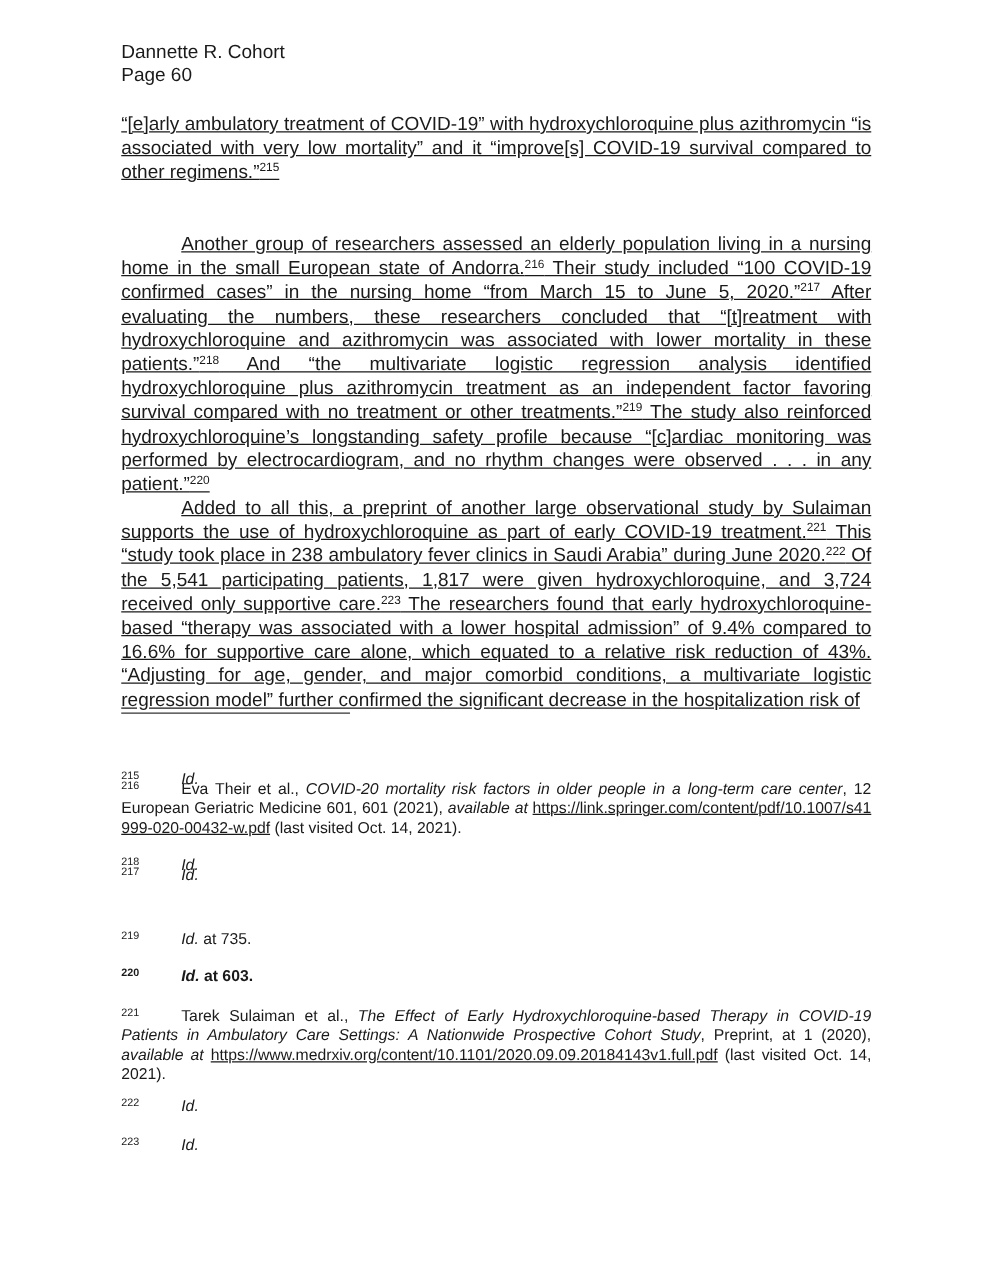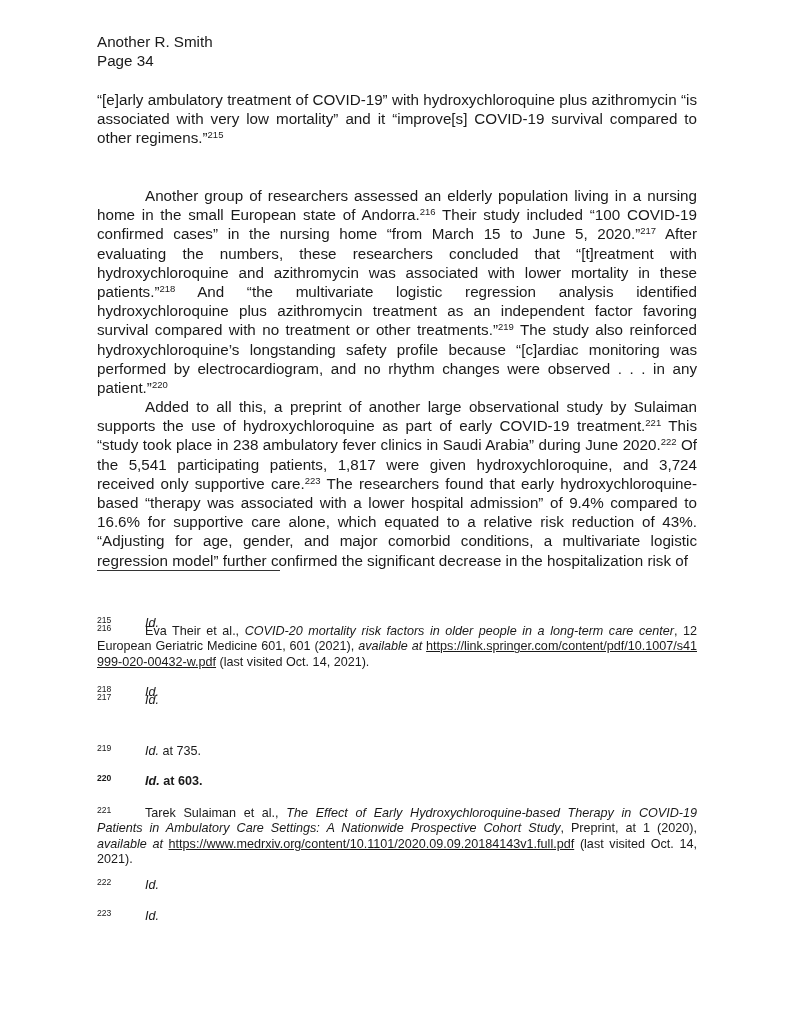--- a/index.html
+++ b/index.html
@@ -1,37 +1,37 @@
 <!DOCTYPE html>
 <html><head>
 <meta charset="utf-8">
 <style>
   html, body { margin: 0; padding: 0; background: #ffffff; }
   body { width: 792px; height: 1024px; position: relative; overflow: hidden;
          font-family: "Liberation Sans", sans-serif; color: #1a1a1a; }
   .page { position: absolute; left: 97px; top: 0; width: 600px; }
   .header { position: absolute; top: 32px; left: 0; font-size: 15.2px; line-height: 19px; }
-  .body-text { position: absolute; left: 0; width: 600px; font-size: 15.2px; line-height: 19.2px; text-align: justify; }
+  .body-text { position: absolute; left: 0; width: 600px; font-size: 15.2px; line-height: 19.2px; text-align: justify; text-decoration: underline; }
   .body-text p { margin: 0; }
   .indent { text-indent: 48px; }
   sup { font-size: 9.5px; vertical-align: 5px; line-height: 0; }
   .rule { position: absolute; left: 0; top: 570px; width: 183px; height: 1px; background: #333; }
   .fn { position: absolute; left: 0; width: 600px; font-size: 12.6px; line-height: 15.4px; text-align: justify; }
   .fn-num { font-size: 8.6px; vertical-align: 4px; line-height: 0; display: inline-block; width: 48px; }
   .fn i { font-style: italic; }
   .link { text-decoration: underline; }
 </style>
 </head>
 <body>
 
 <div class="page">
 
   <div class="header">
-    <div>Another R. Smith</div>
-    <div>Page 34</div>
+    <div>Dannette R. Cohort</div>
+    <div>Page 60</div>
   </div>
 
   <div class="body-text" style="top:90px;">
     <p><span>“[e]arly ambulatory treatment of COVID-19” with hydroxychloroquine plus azithromycin “is associated with very low mortality” and it “improve[s] COVID-19 survival compared to other regimens.”</span><sup>215</sup></p>
   </div>
 
   <div class="body-text" style="top:186px;">
     <p class="indent"><span>Another group of researchers assessed an elderly population living in a nursing home in the small European state of Andorra.</span><sup>216</sup><span>  Their study included “100 COVID-19 confirmed cases” in the nursing home “from March 15 to June 5, 2020.”</span><sup>217</sup><span>  After evaluating the numbers, these researchers concluded that “[t]reatment with hydroxychloroquine and azithromycin was associated with lower mortality in these patients.”</span><sup>218</sup><span>  And “the multivariate logistic regression analysis identified hydroxychloroquine plus azithromycin treatment as an independent factor favoring survival compared with no treatment or other treatments.”</span><sup>219</sup><span>  The study also reinforced hydroxychloroquine’s longstanding safety profile because “[c]ardiac monitoring was performed by electrocardiogram, and no rhythm changes were observed . . . in any patient.”</span><sup>220</sup></p>
   </div>
 

